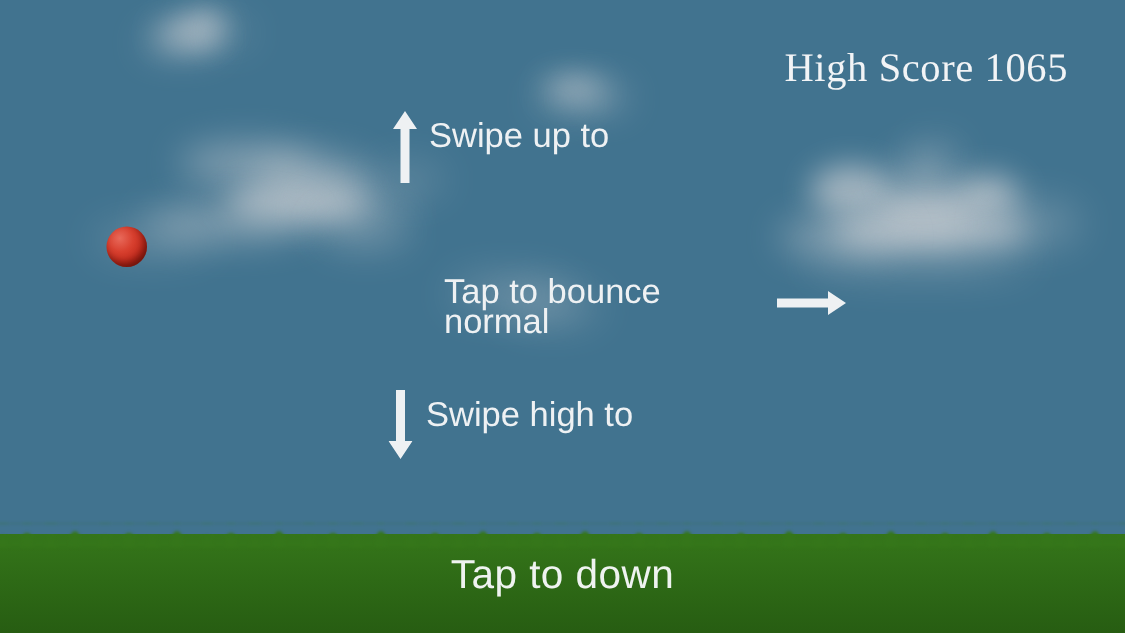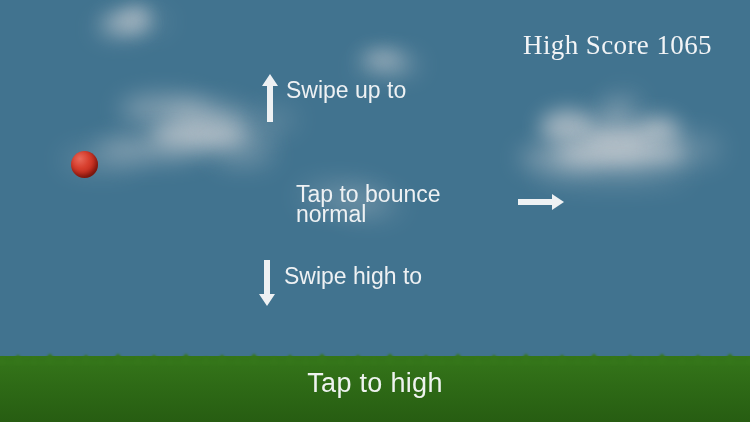--- a/index.html
+++ b/index.html
@@ -186,15 +186,15 @@
       <polygon points="8,46 0,34 5,34 5,0 11,0 11,34 16,34" fill="#eef1f3"></polygon>
     </svg>
   </div>
   <div class="hint" style="left:284px; top:266px;">
     <div>Swipe high to</div>
   </div>
 
   <div class="ground"></div>
   <div class="grass-fringe"></div>
 
-  <div class="tap-to-play">Tap to high</div>
+  <div class="tap-to-play">Tap to down</div>
 
 </div>
 
 </body></html>

